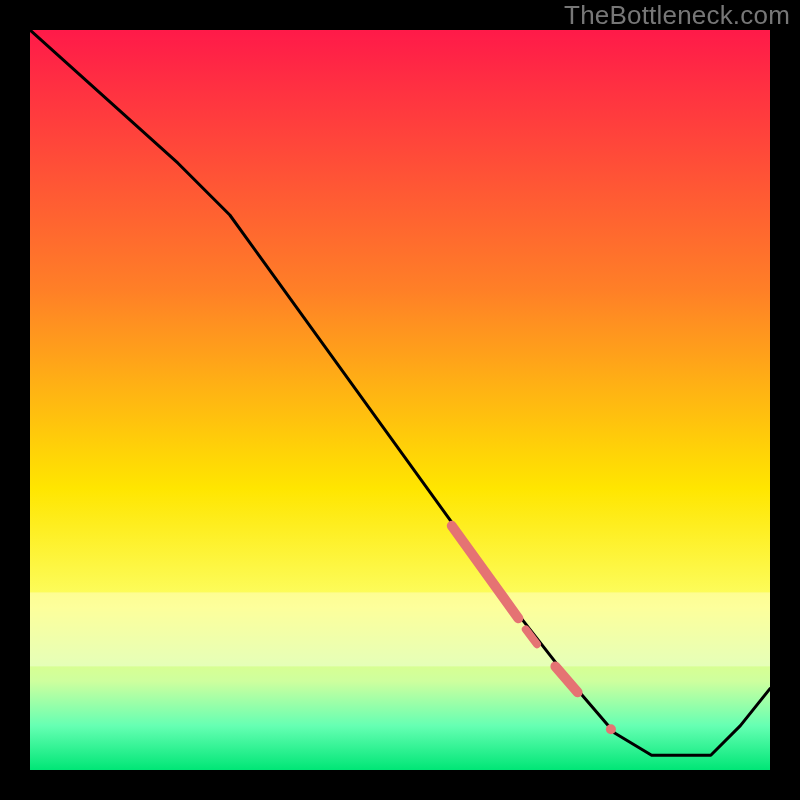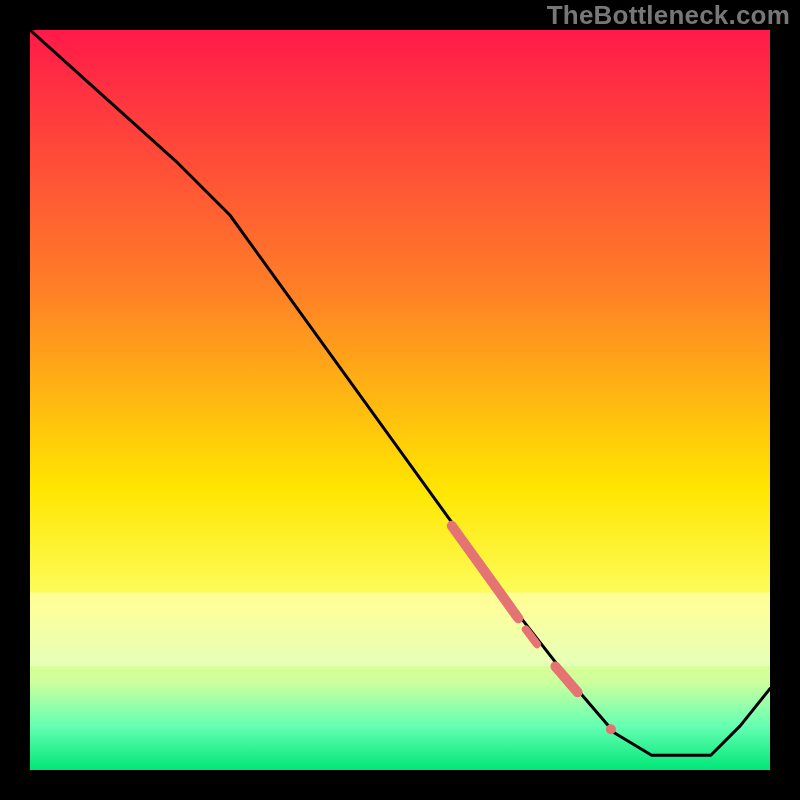--- a/index.html
+++ b/index.html
@@ -25,21 +25,21 @@
     left: 30px;
     width: 740px;
     height: 740px;
   }
   .watermark {
     position: absolute;
     top: 0;
     right: 10px;
     color: #777;
     font-size: 26px;
-    font-weight: 700;
+    font-weight: 400;
     letter-spacing: 0.2px;
   }
   svg { display: block; }
 </style>
 </head>
 <body>
 
 <div class="frame">
   <div class="watermark">TheBottleneck.com</div>
   <div class="plot">

